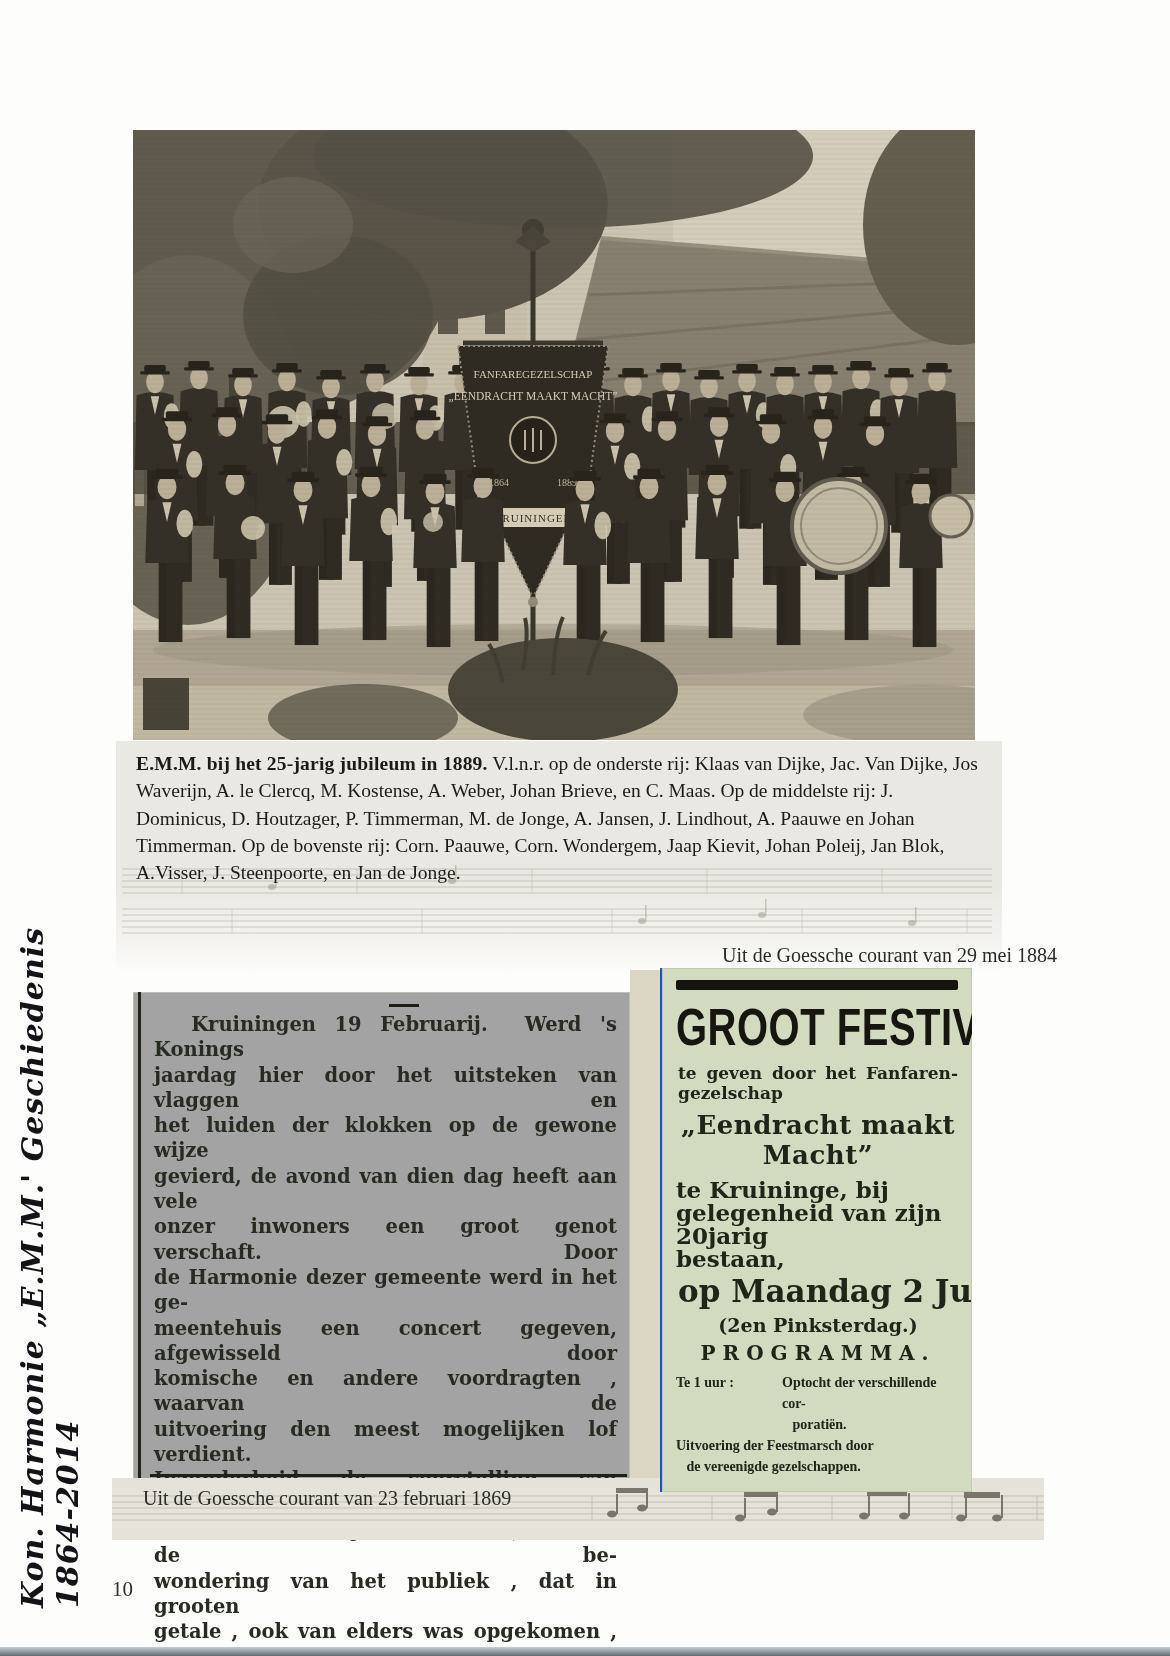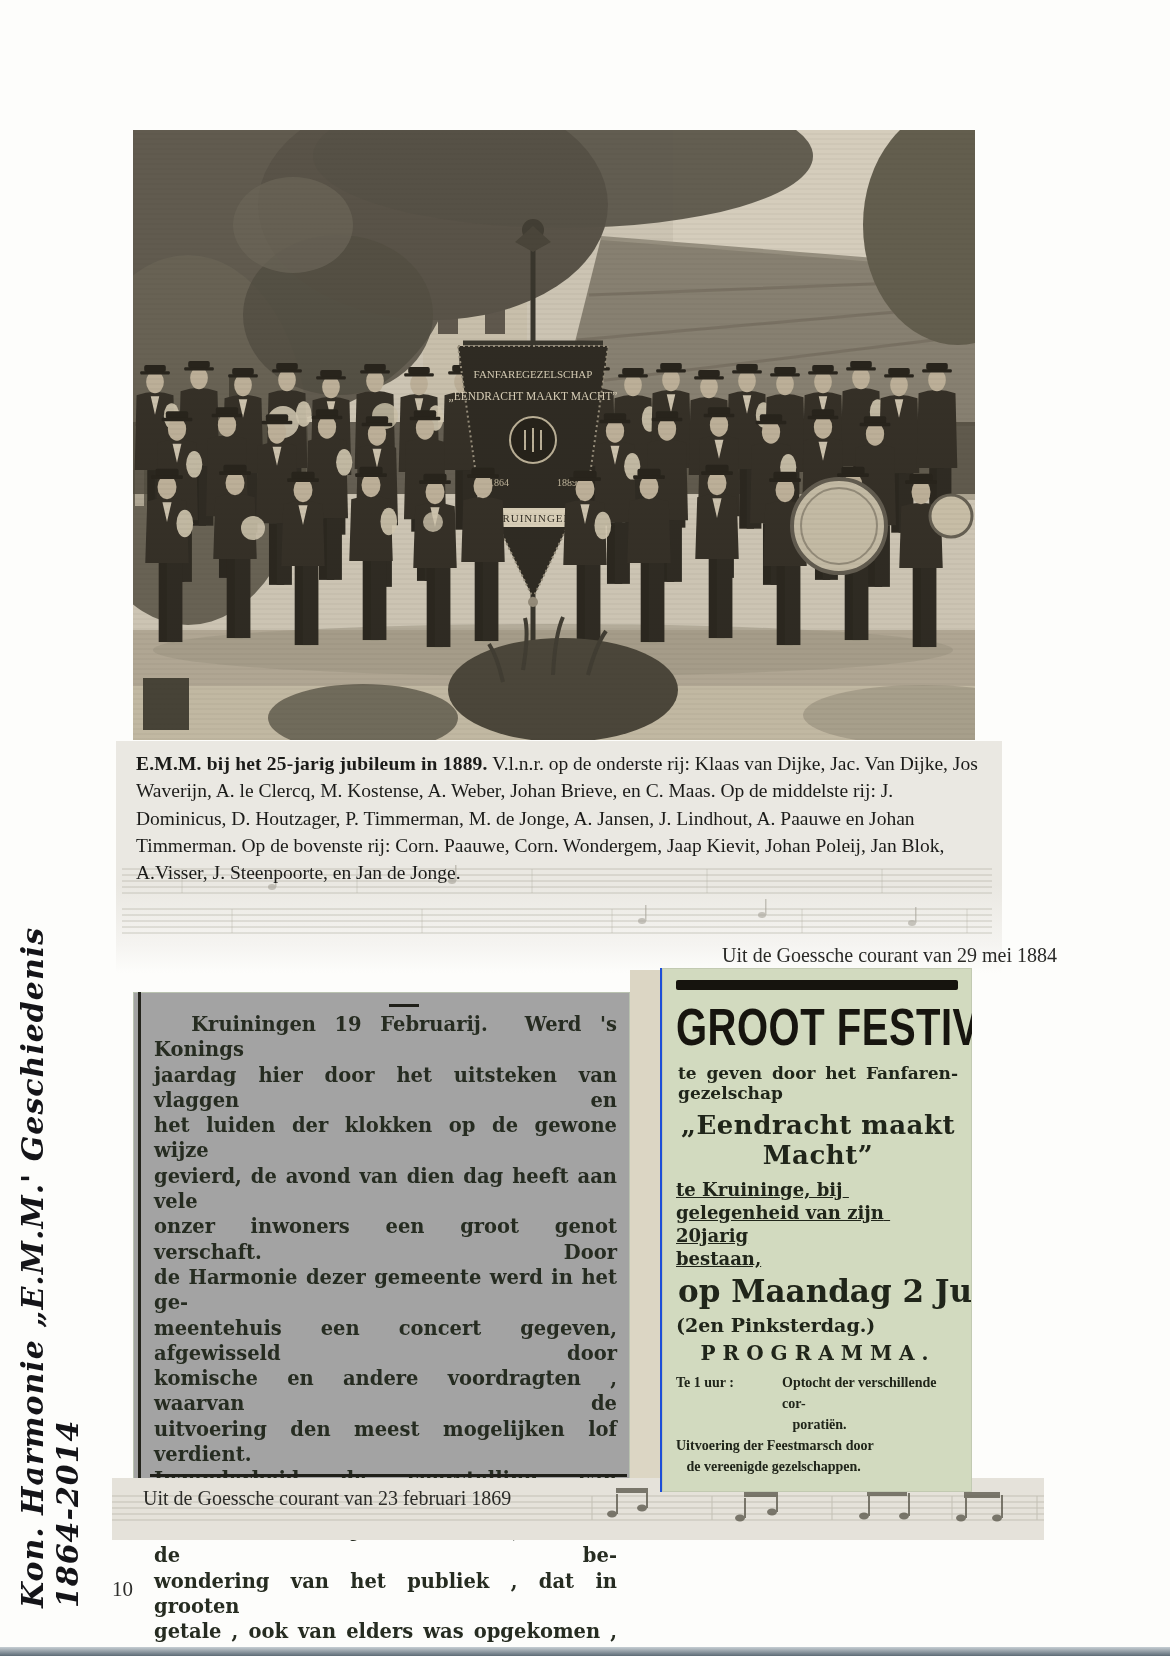--- a/index.html
+++ b/index.html
@@ -50,23 +50,23 @@
     font-family:"DejaVu Serif",serif;font-weight:bold;color:#20251a;z-index:2;
     box-sizing:border-box;padding:12px 12px 0 14px;overflow:hidden;
     border-left:2px solid #1d4ed8;box-shadow:0 0 0 1px #c2cab2 inset;}
   .bar{height:10px;background:#16140e;border-radius:2px;}
   .bar.top{margin:0 2px 8px 0;}
   .ad-title{font-family:"Liberation Sans",sans-serif;font-weight:bold;font-size:40px;
     letter-spacing:.5px;color:#17150f;transform:scaleY(1.3);transform-origin:center top;
     text-align:center;white-space:nowrap;margin:2px 0 20px;}
   .ad-line1{font-size:17px;text-align:justify;text-align-last:justify;margin:2px 2px 7px;}
   .ad-line2{font-size:26px;text-align:center;margin:0 0 8px;letter-spacing:.5px;}
-  .ad-line3{font-size:18px;line-height:23px;white-space:pre-wrap;margin-bottom:3px;text-decoration:underline;}
+  .ad-line3{font-size:23px;line-height:23px;white-space:pre-wrap;margin-bottom:3px;}
   .ad-date{font-size:31px;text-align:justify;text-align-last:justify;margin:2px 2px 5px;white-space:nowrap;}
-  .ad-datesub{font-size:19px;text-align:left;margin-bottom:5px;}
+  .ad-datesub{font-size:19px;text-align:center;margin-bottom:5px;}
   .ad-prog{font-size:20px;text-align:center;letter-spacing:7px;margin-bottom:7px;}
   .prog-row{display:flex;font-size:14px;line-height:21px;font-family:Liberation Serif, serif;}
   .prog-label{width:106px;flex:none;}
   .prog-text{white-space:pre-wrap;}
 
   
   .music-b{position:absolute;left:112px;top:1478px;width:932px;height:62px;background:#e5e2da;z-index:1;}
   .src-left{position:absolute;left:143px;top:1487px;font-size:20px;color:#2b2b28;z-index:3;}
   .page-number{position:absolute;left:112px;top:1577px;font-size:21px;color:#2d2d2b;}
   .bottom-bar{position:absolute;left:0;right:0;bottom:0;height:9px;

